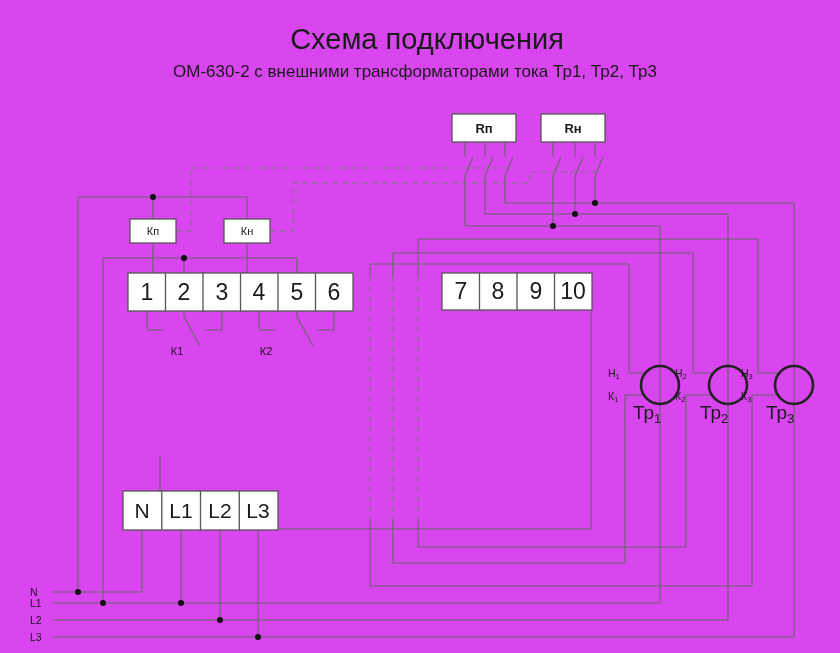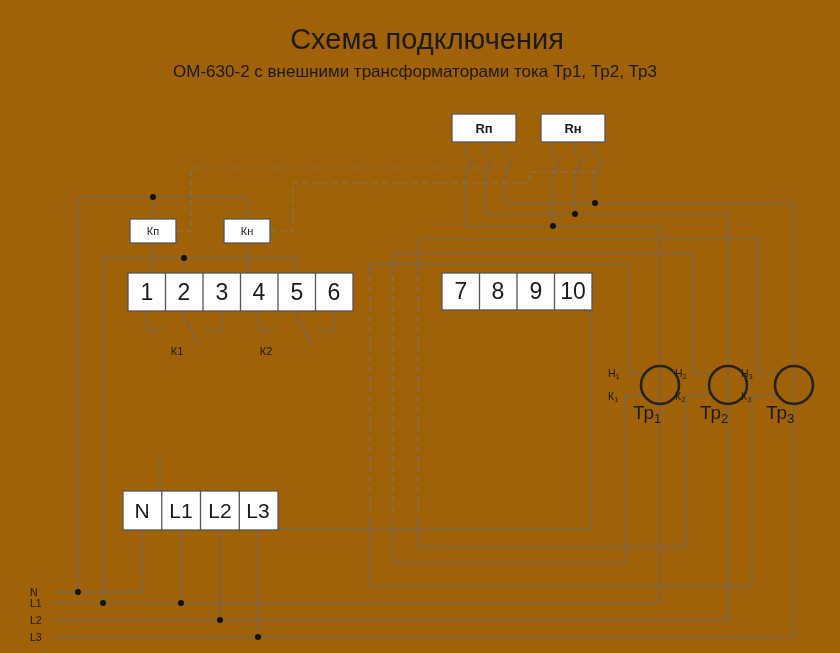--- a/index.html
+++ b/index.html
@@ -1,16 +1,16 @@
 <!DOCTYPE html>
 <html><head>
 <meta charset="utf-8">
 <style>
   html,body{margin:0;padding:0;background:#fff;}
-  .stage{position:relative;width:840px;height:653px;background:#a16207;overflow:hidden;
+  .stage{position:relative;width:840px;height:653px;background:#d946ef;overflow:hidden;
          font-family:"Liberation Sans",sans-serif;}
   svg{display:block;}
   text{fill:#1a1a1a;font-family:"Liberation Sans",sans-serif;}
   .wire{stroke:#666;stroke-width:1.1;fill:none;}
   .wire-dash{stroke:#777;stroke-width:1.1;fill:none;stroke-dasharray:6 4;}
   .boxline{stroke:#555;stroke-width:1.3;fill:none;}
   .box{stroke:#555;stroke-width:1.3;fill:#ffffff;}
   .ct{stroke:#222;stroke-width:2.6;fill:none;}
   .dot{fill:#111;stroke:none;}
   .t-title{font-size:29px;}

